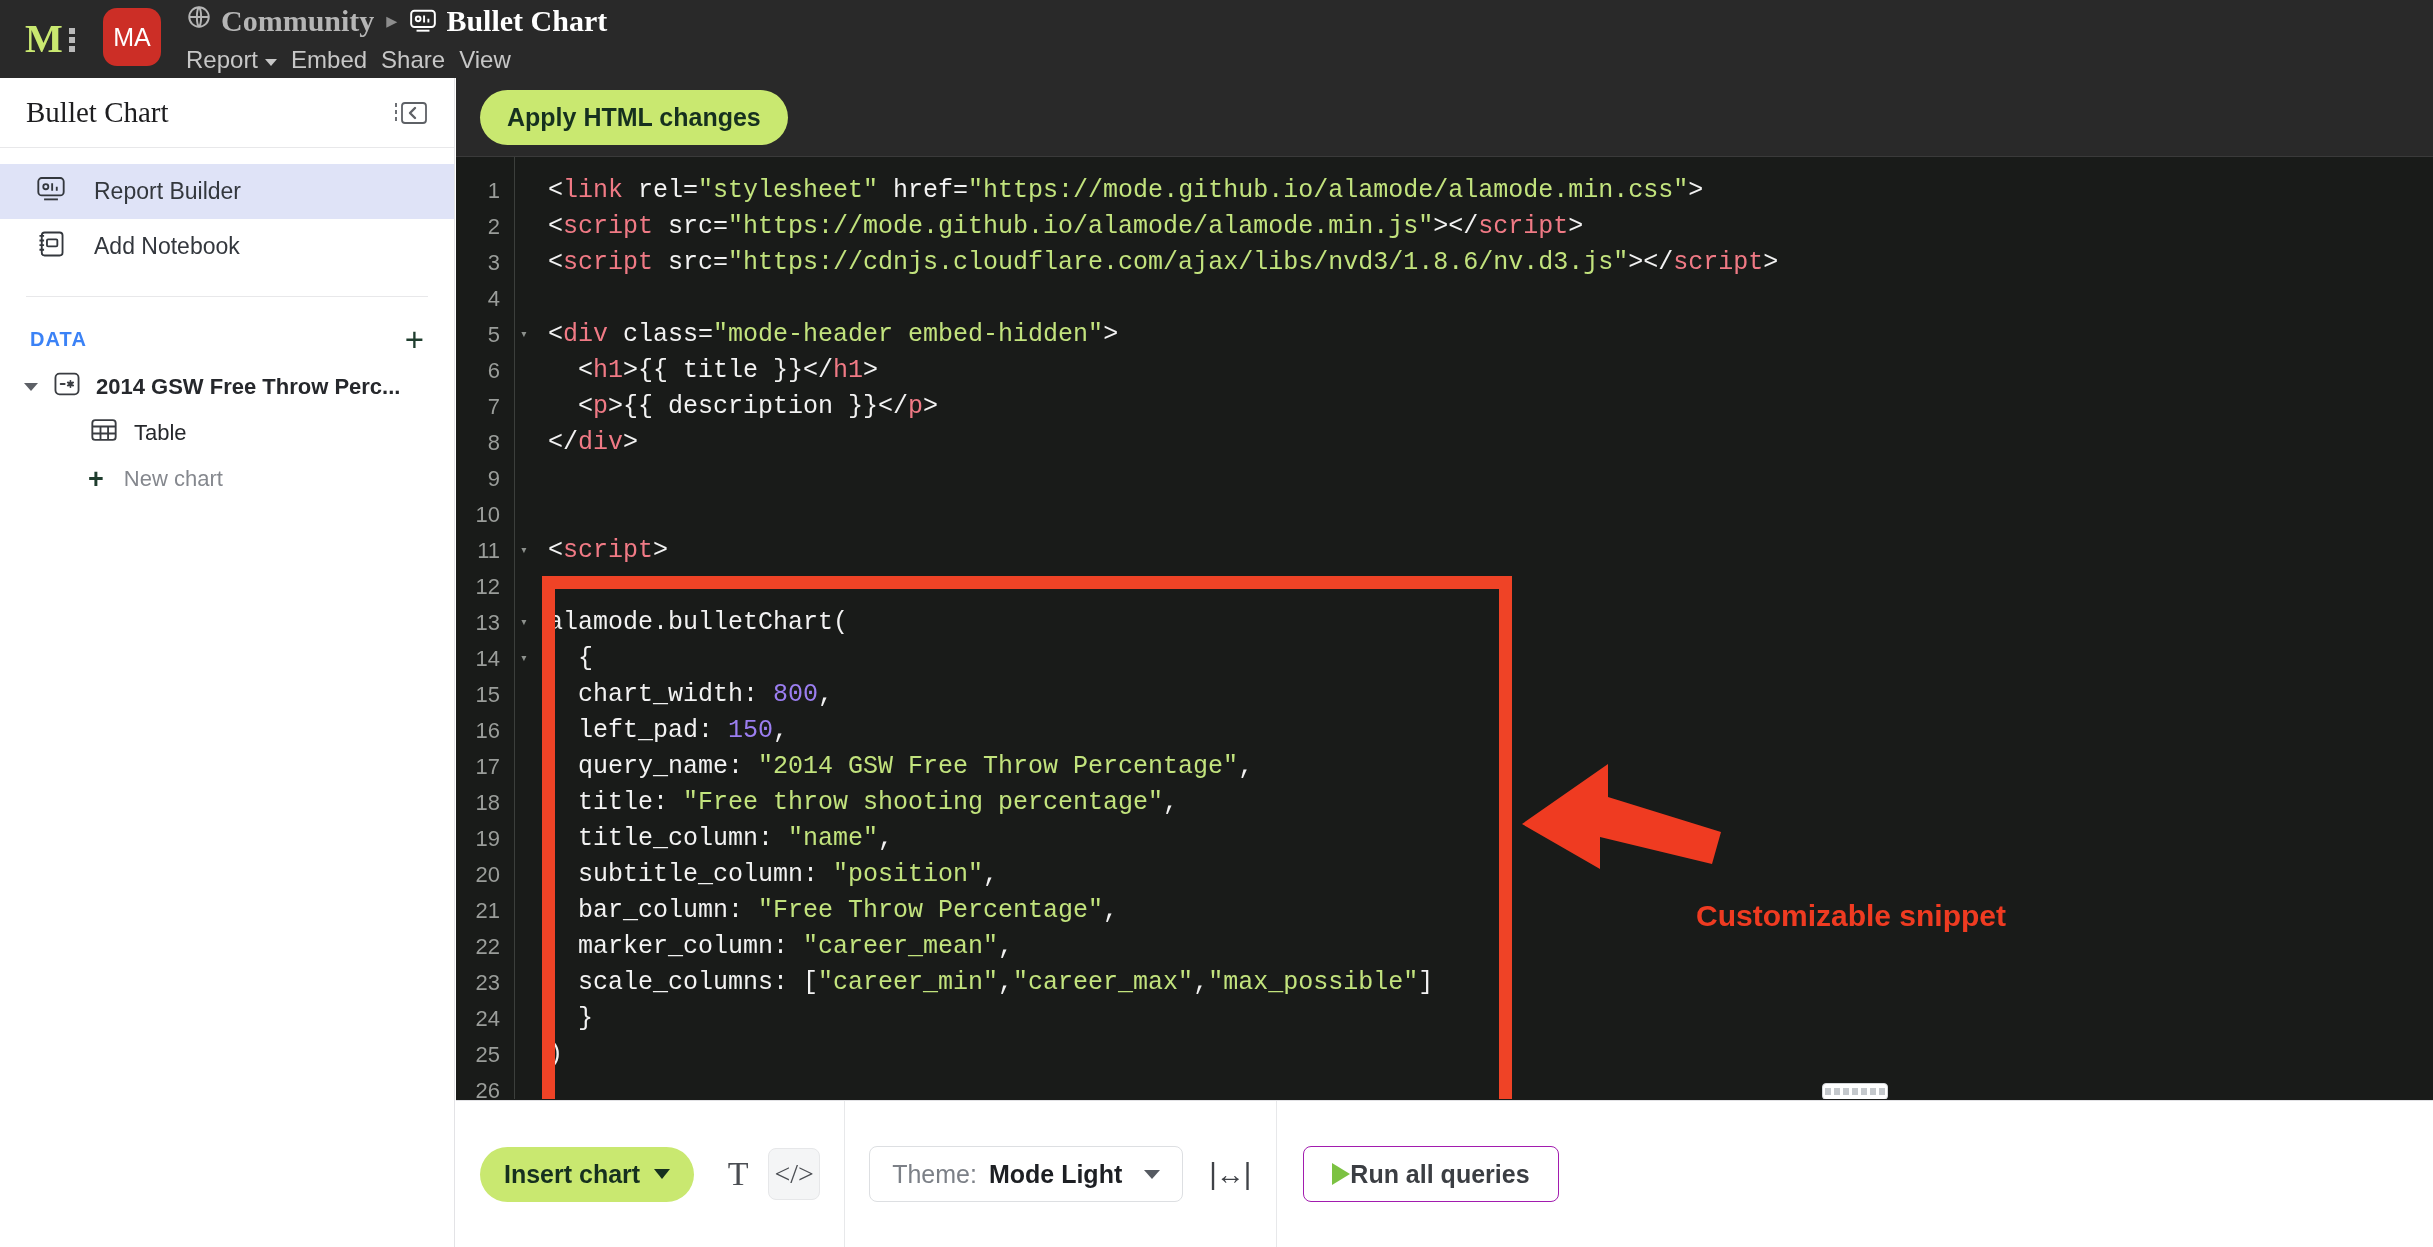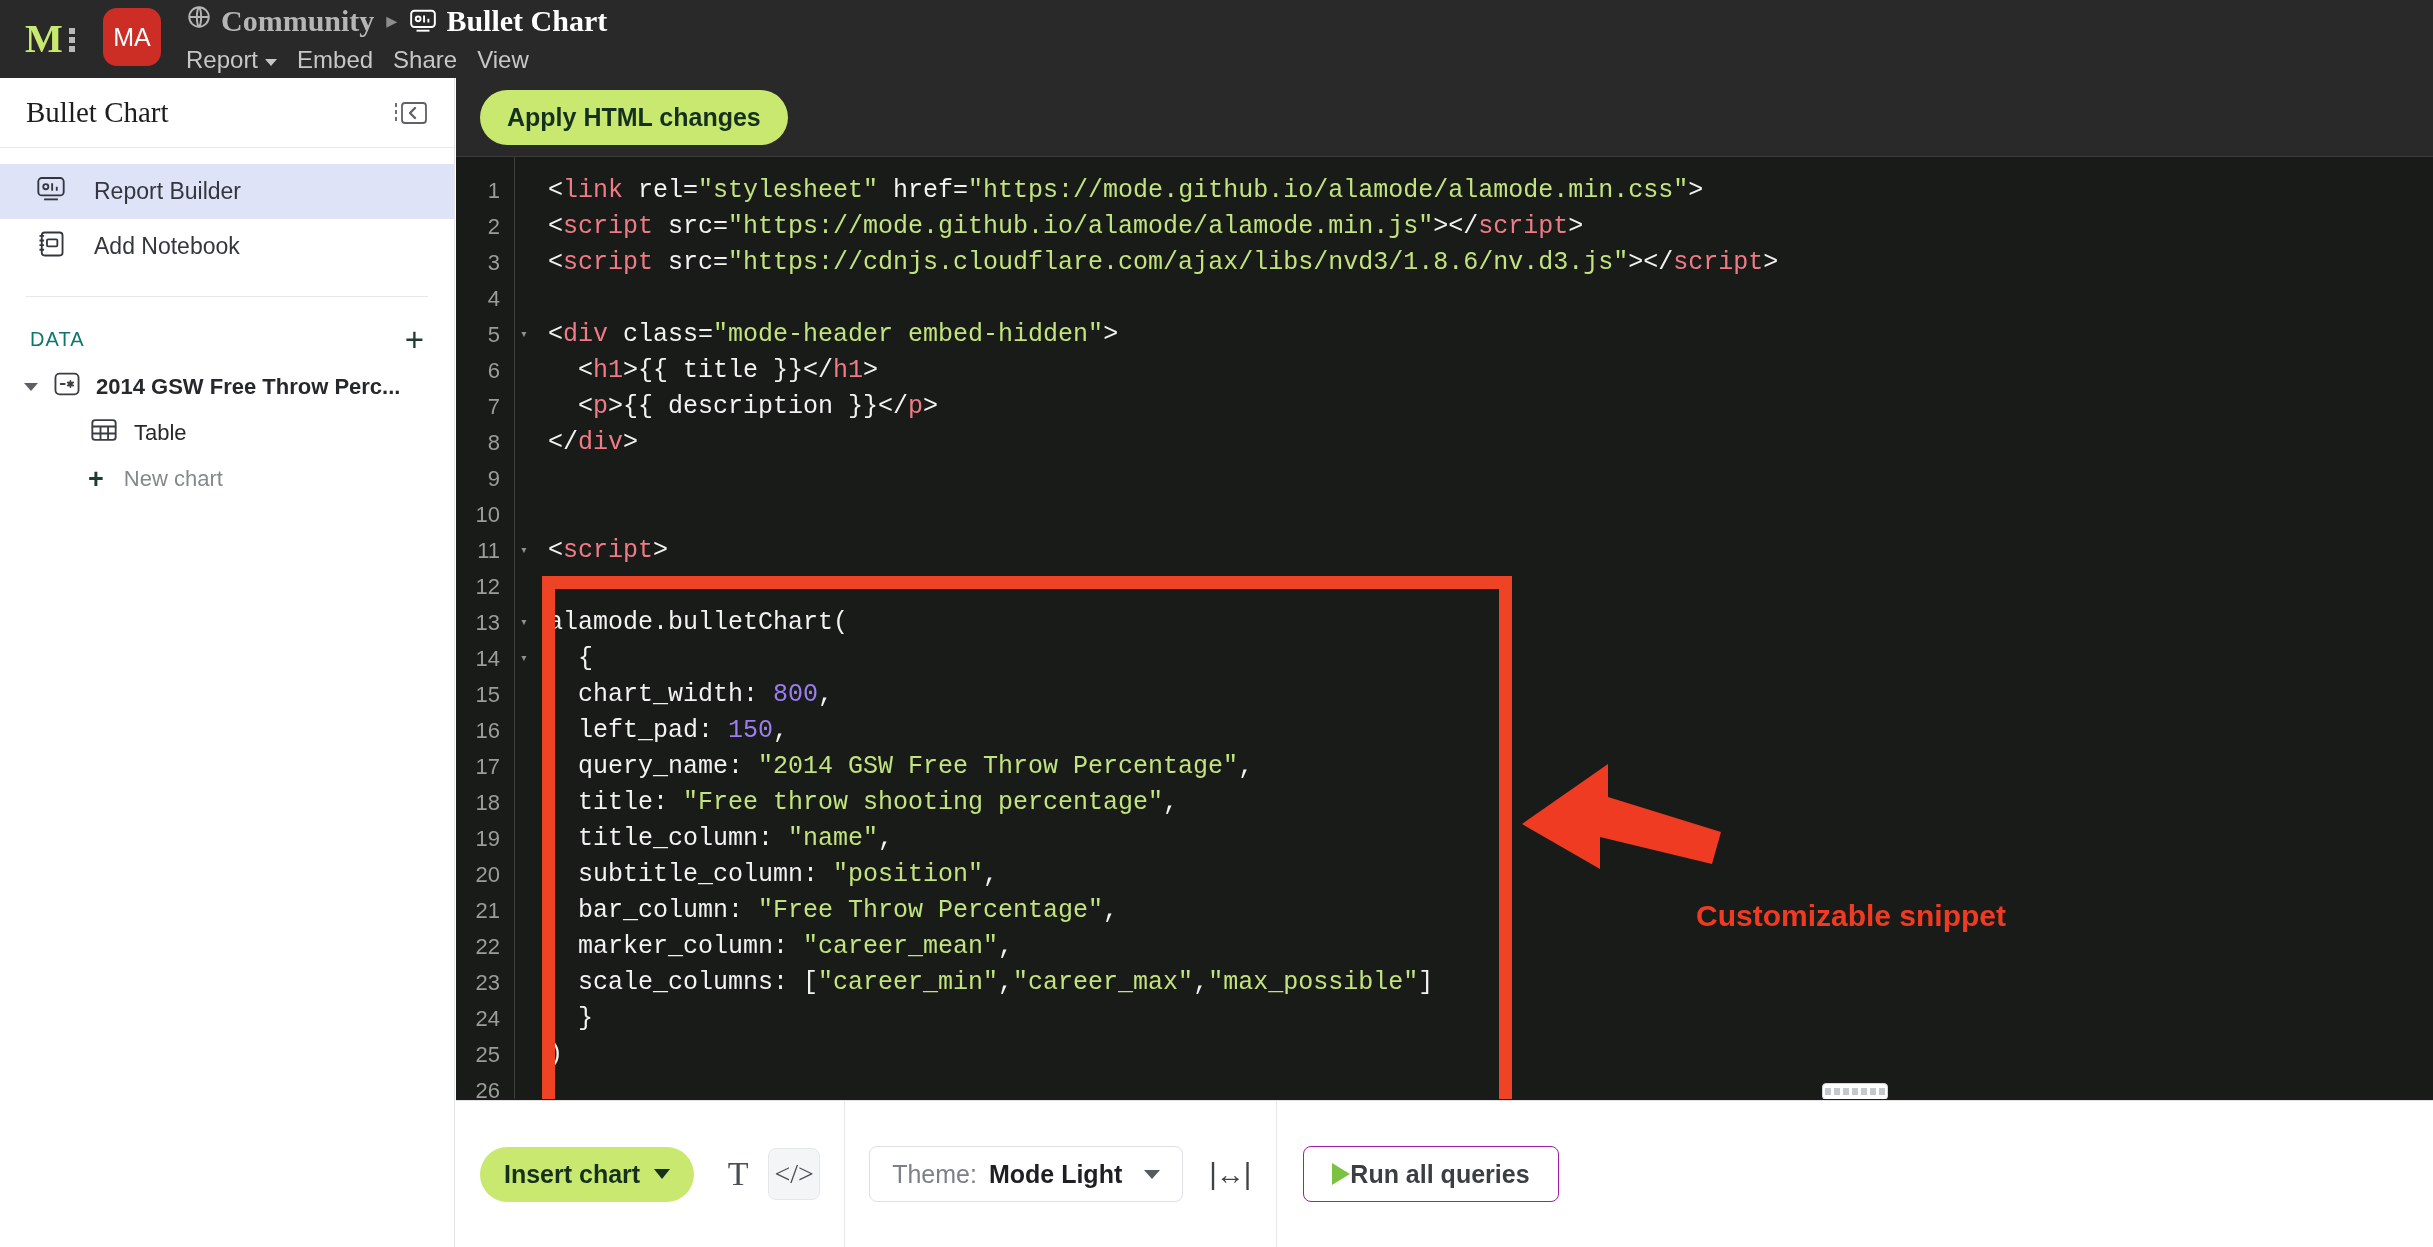--- a/index.html
+++ b/index.html
@@ -46,21 +46,21 @@
     display: flex; gap: 9px;
     color: #b5b5b5; font-size: 30px; font-weight: bold;
   }
   .crumb-current {
     display: flex; align-items: center; gap: 9px;
     color: #ffffff; font-size: 30px; font-weight: bold;
   }
   .crumb-sep { color: #8d8d8d; font-size: 22px; margin: 0 2px; }
   .globe-icon, .rpt-icon { display: inline-flex; }
   .menu-row {
-    display: flex; align-items: center; gap: 20px;
+    display: flex; align-items: center; gap: 14px;
     font-size: 24px; color: #c7c7c7; height: 36px;
     font-family: "Liberation Sans", sans-serif;
   }
   .menu-row .mi { display:flex; align-items:center; gap: 7px; cursor: default; }
   .caret-dn {
     width: 0; height: 0; border-left: 6px solid transparent;
     border-right: 6px solid transparent; border-top: 7px solid #c7c7c7;
     margin-top: 4px;
   }
 
@@ -88,21 +88,21 @@
   .sb-item.active { background: #dfe3f7; }
   .sb-item .lbl { font-weight: 400; }
 
   .sb-divider { height: 1px; background: #e8e8ea; margin: 22px 26px 0 26px; }
 
   .sb-section {
     display: flex; align-items: center; justify-content: space-between;
     padding: 26px 30px 8px 30px;
   }
   .sb-section-title {
-    font-size: 20px; letter-spacing: 1.1px; font-weight: normal; color: #0f766e;
+    font-size: 20px; letter-spacing: 1.1px; font-weight: bold; color: #3b82f6;
   }
   .plus-big { font-size: 33px; color: #1f3d2e; line-height: 1; }
 
   .tree-row {
     display: flex; align-items: center; gap: 14px;
     height: 46px; padding-left: 14px; font-size: 22px; color: #26282c;
   }
   .tree-row.lvl2 { padding-left: 90px; gap: 16px; font-size: 22px; }
   .tree-row.newchart { padding-left: 88px; gap: 20px; color: #85888e; }
   .chev-sm {

